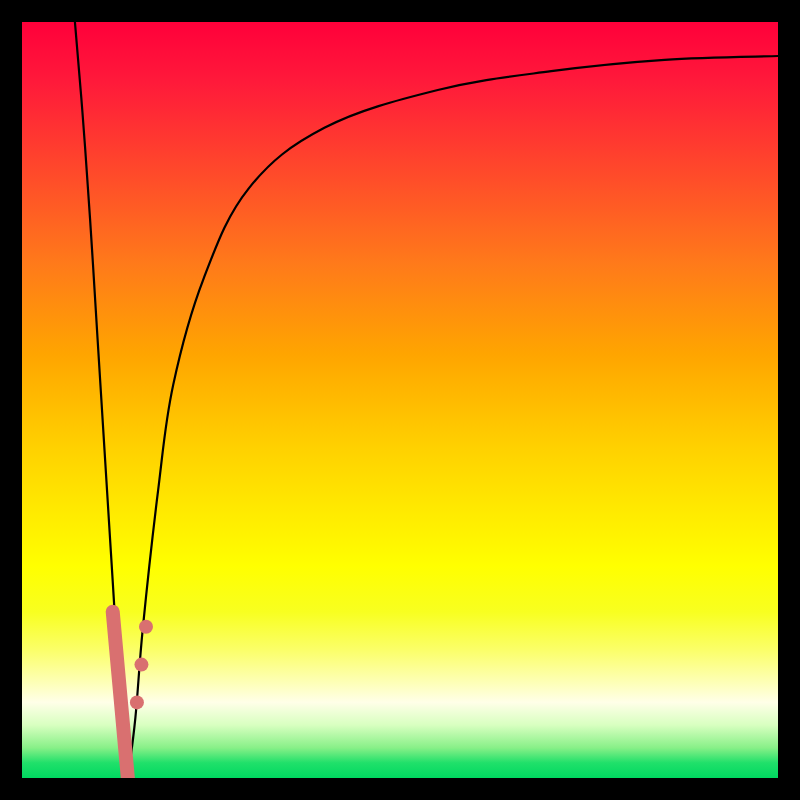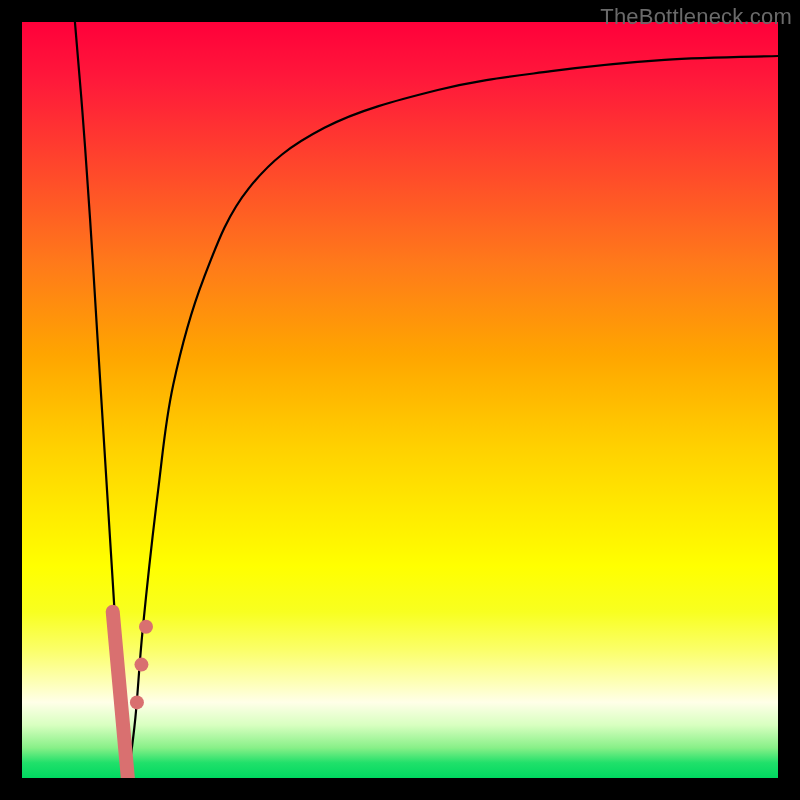--- a/index.html
+++ b/index.html
@@ -78,14 +78,13 @@
       <path id="path-left" class="curve" d="M 52.92,0 C 54.2808,16.329600000000003 57.75840000000001,55.33920000000002 60.480000000000004,90.72000000000003 C 63.2016,126.10080000000004 65.3184,155.73600000000005 68.03999999999999,196.56000000000006 C 70.76159999999999,237.38400000000007 72.87840000000001,273.97440000000006 75.60000000000001,317.52000000000004 C 78.3216,361.0656 80.4384,394.93440000000004 83.16,438.48 C 85.88159999999999,482.0256 87.9984,515.8944 90.72,559.44 C 93.4416,602.9856000000001 96.2388,650.4624 98.28,680.4 C 100.3212,710.3376 100.6992,712.152 102.06,725.76 C 103.4208,739.3679999999999 105.1596,750.5568 105.84,756"></path>
       <path id="path-right" class="curve" d="M 105.84,756 C 107.2008,745.1136 110.6784,722.736 113.39999999999999,695.52 C 116.12159999999999,668.304 116.87760000000002,645.6239999999999 120.96000000000001,604.8 C 125.0424,563.976 130.6368,512.2656 136.07999999999998,468.71999999999997 C 141.52319999999997,425.1744 143.0352,400.9824 151.20000000000002,362.88 C 159.36480000000003,324.7776 167.832,292.4208 181.44,257.03999999999996 C 195.048,221.65919999999994 205.02719999999997,193.53599999999992 226.79999999999998,166.31999999999994 C 248.5728,139.10399999999996 268.38000000000005,123.53040000000003 302.40000000000003,105.84000000000003 C 336.42,88.14960000000004 374.97600000000006,78.24599999999997 415.8,68.03999999999996 C 456.62399999999997,57.83399999999995 488.3759999999999,54.58319999999997 529.1999999999999,49.139999999999986 C 570.0239999999999,43.6968 601.7760000000001,40.52160000000007 642.6,37.80000000000007 C 683.424,35.078400000000066 735.588,34.700399999999995 756,34.01999999999998"></path>
       <path id="beads-left" class="beads-stroke" d="M 90.72,589.6800000000001 L 105.84,756"></path>
       <g id="bead-dots">
           <circle cx="114.91199999999999" cy="680.4" r="7" class="bead"></circle>
           <circle cx="119.44800000000001" cy="642.6" r="7" class="bead"></circle>
           <circle cx="123.98399999999998" cy="604.8" r="7" class="bead"></circle>
         </g>
     </svg>
   </div>
-  <div class="watermark">TheBottleneck.com</div>
 </div>
 
 </body></html>

